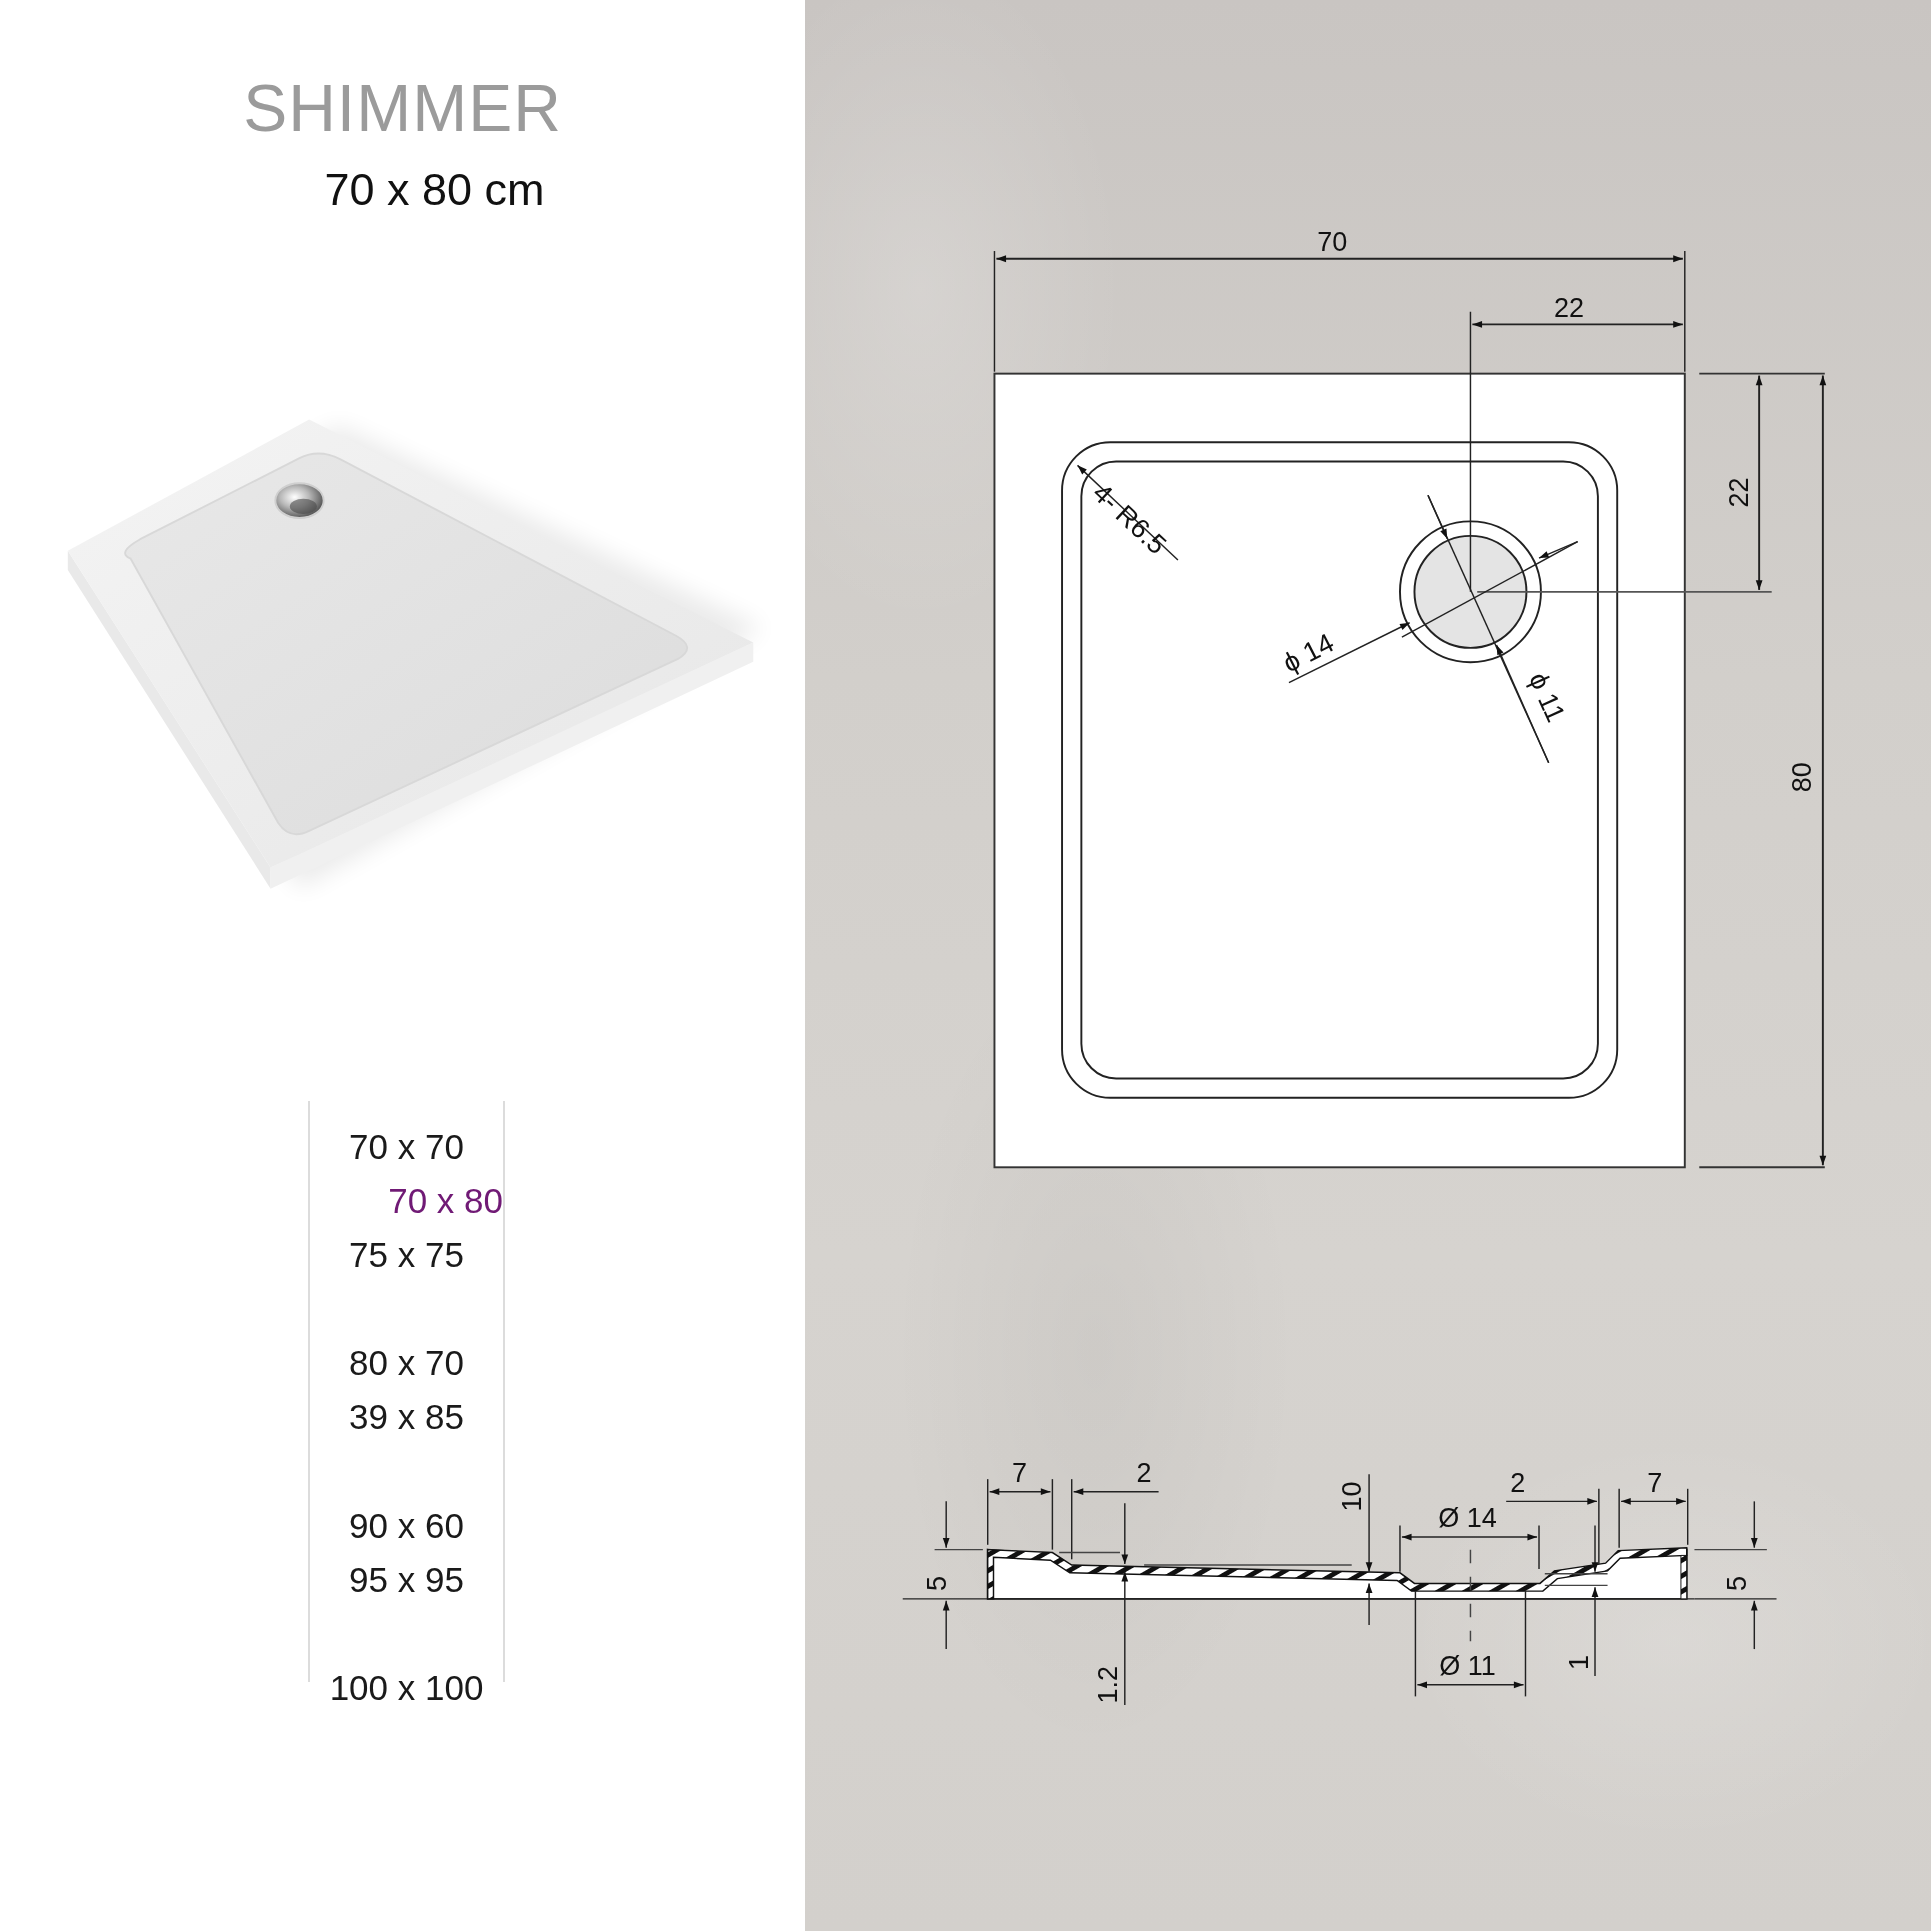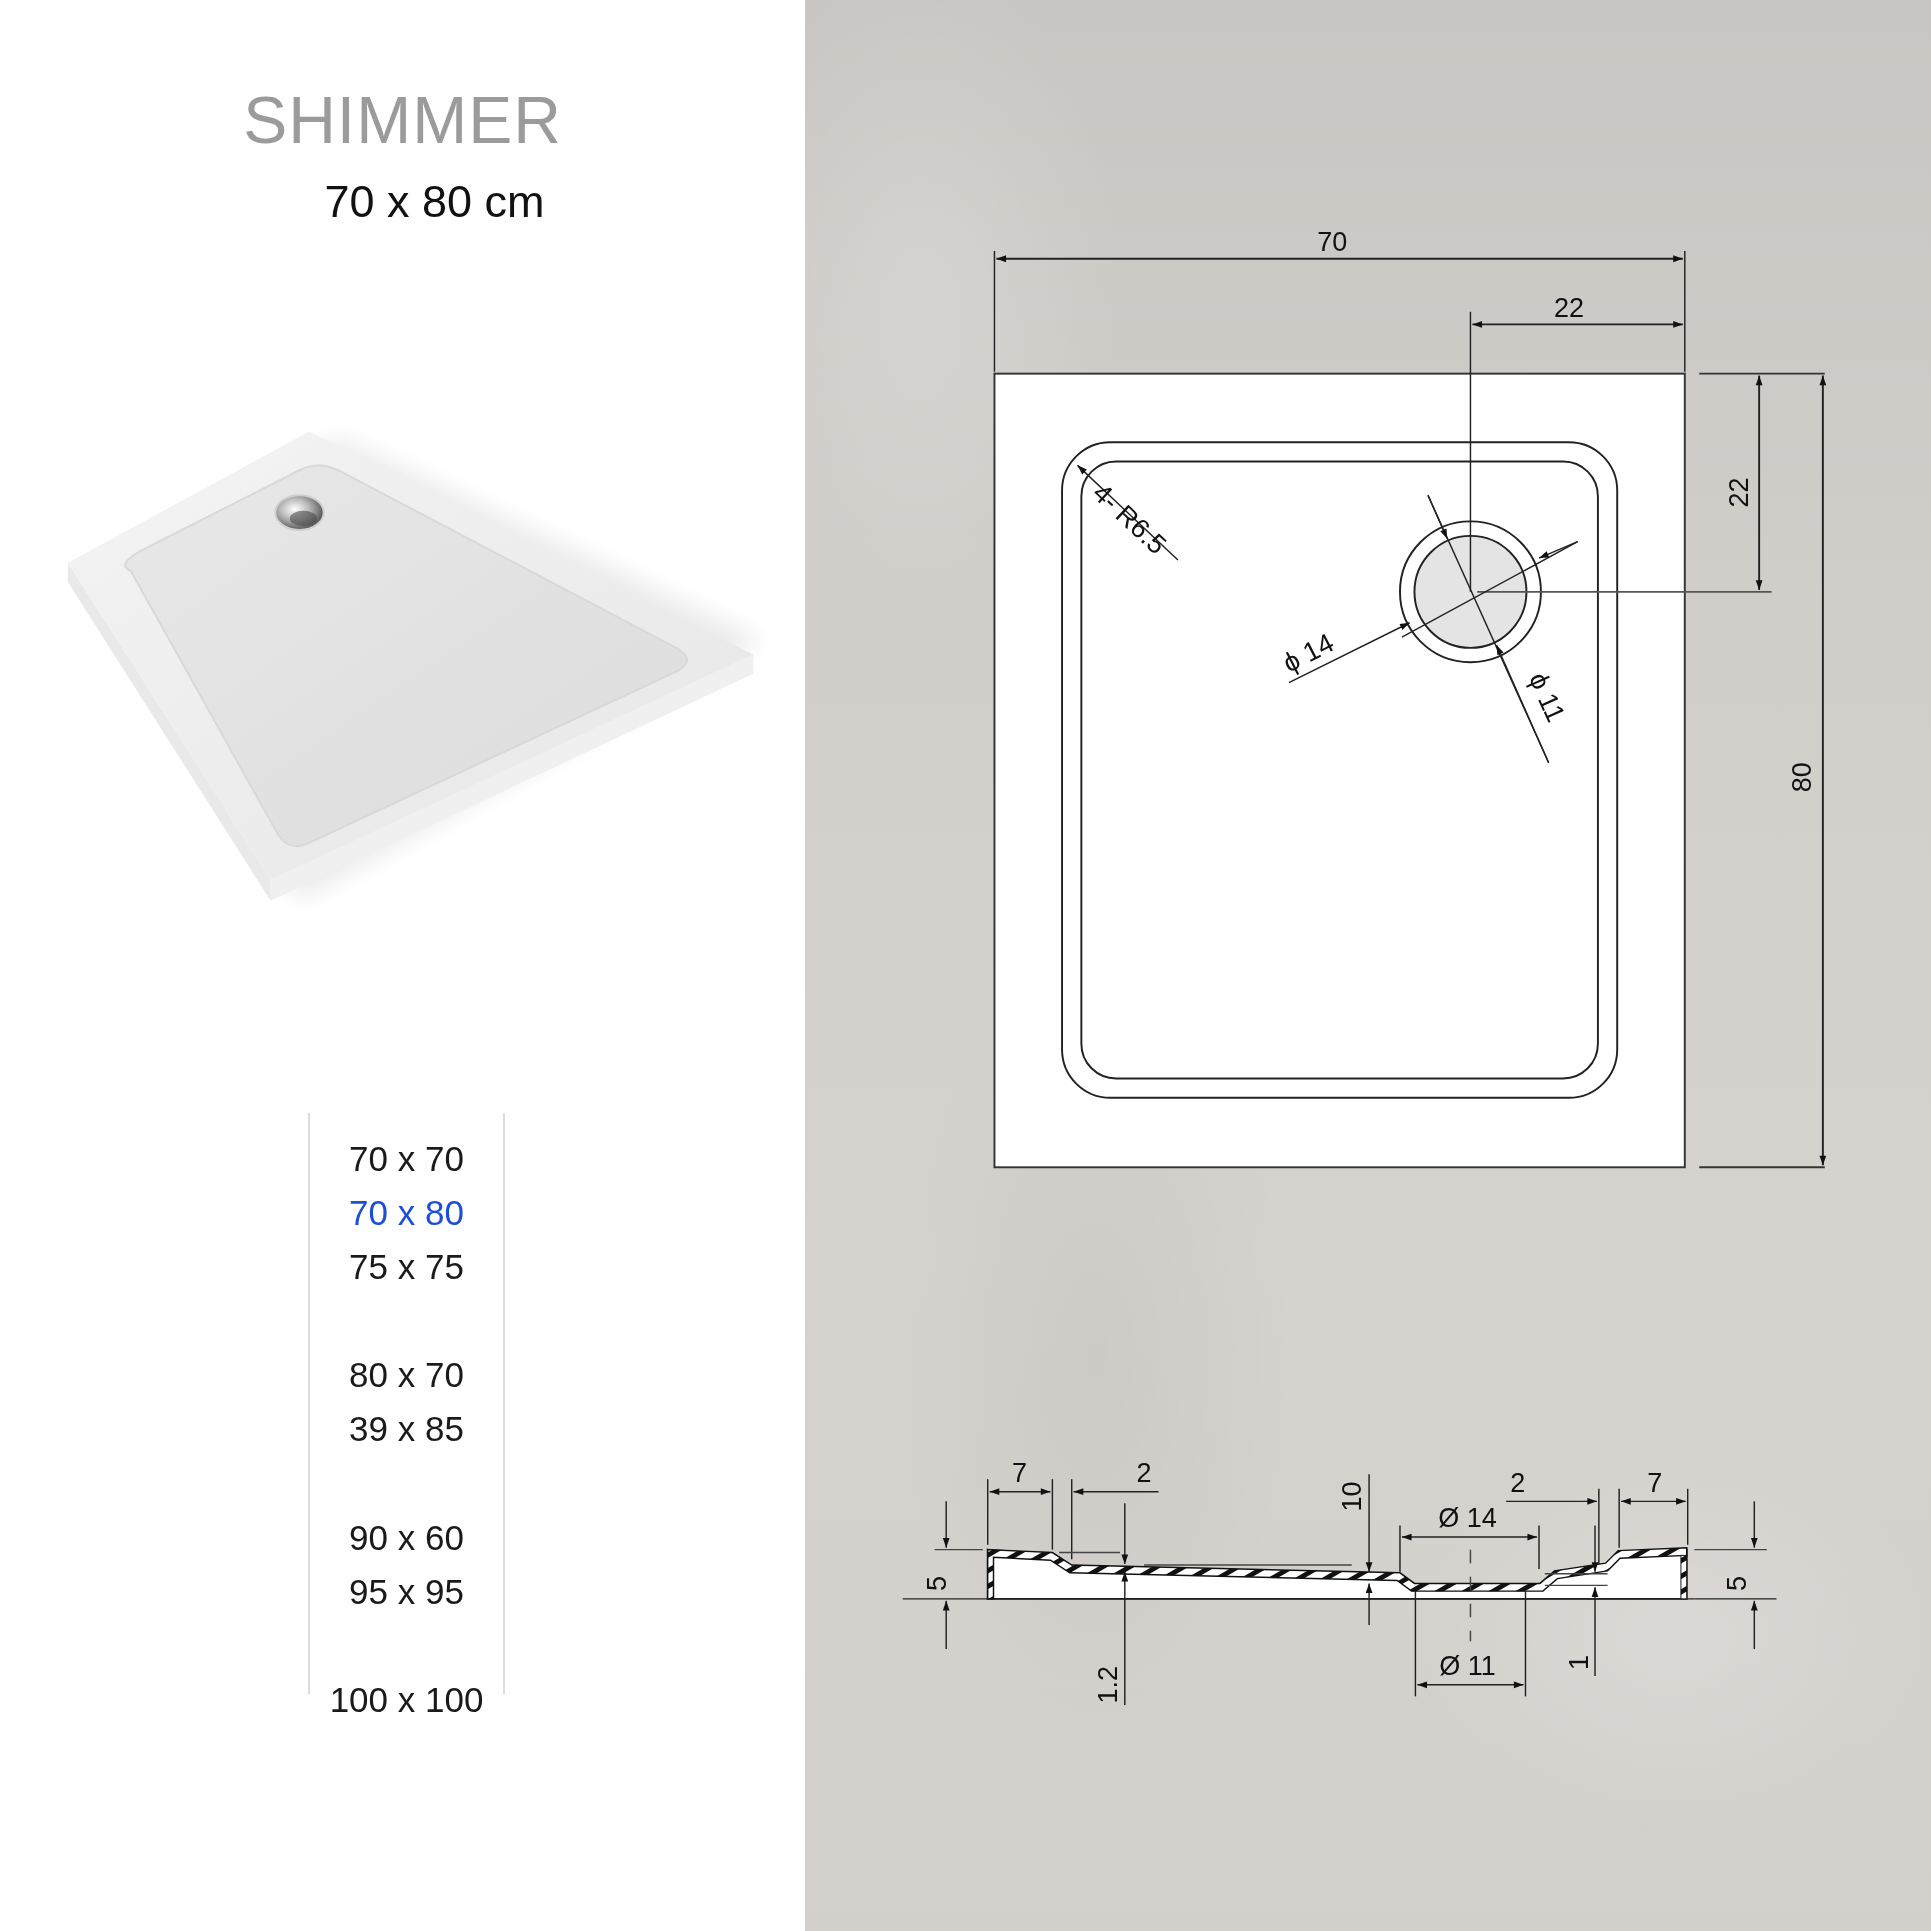--- a/index.html
+++ b/index.html
@@ -1,31 +1,31 @@
 <!DOCTYPE html>
 <html><head>
 <meta charset="utf-8">
 <style>
   html, body { margin:0; padding:0; }
   body { width:1931px; height:1931px; position:relative; overflow:hidden; background:#ffffff; font-family:"DejaVu Sans", sans-serif; }
-  .left-panel { position:absolute; left:0; top:12px; width:805px; height:1770px; background:#ffffff; }
+  .left-panel { position:absolute; left:0; top:0; width:805px; height:1770px; background:#ffffff; }
   .right-panel { position:absolute; left:805px; top:0; width:1126px; height:1931px;
     background:
       radial-gradient(ellipse 290px 483px at 116px 290px, rgba(255,255,255,0.18), rgba(255,255,255,0) 70%),
       radial-gradient(ellipse 251px 367px at 579px 869px, rgba(0,0,0,0.05), rgba(0,0,0,0) 70%),
       radial-gradient(ellipse 386px 290px at 869px 1641px, rgba(255,255,255,0.15), rgba(255,255,255,0) 70%),
       radial-gradient(ellipse 290px 579px at 290px 1352px, rgba(0,0,0,0.04), rgba(0,0,0,0) 70%),
       linear-gradient(180deg, #c9c5c2 0%, #d2cfcb 35%, #d6d3cf 65%, #d3d0cc 100%);
   }
   .title { position:absolute; left:0; width:805px; top:70px; text-align:center; font-size:66px; color:#9b9b9b; letter-spacing:1px; font-family:"Liberation Sans", sans-serif; }
   .subtitle { position:absolute; left:0; width:805px; top:164px; text-align:center; font-size:45px; color:#111111; font-family:"Liberation Sans", sans-serif;margin-left:32px; }
   .product { position:absolute; left:58px; top:406px; width:734px; height:502px; }
   .sizes { position:absolute; left:308px; top:1101px; width:193px; height:581px; border-left:2.9px solid #dcdcdc; border-right:2.9px solid #dcdcdc; }
   .size { position:absolute; left:0; width:193px; text-align:center; font-size:35px; color:#1a1a1a; font-family:"Liberation Sans", sans-serif; line-height:39px;margin-top:28px; }
-  .size.active { color:#1d4ed8; }
+  .size.active { color:#701a75;text-align:right; }
   .drawing { position:absolute; left:0; top:0; width:1931px; height:1931px; }
   .dim-text { font-family:"Liberation Sans", sans-serif; font-size:28px; fill:#111111; }
 </style>
 </head>
 <body>
 
 <div class="left-panel">
   <div class="title">SHIMMER</div>
   <div class="subtitle">70 x 80 cm</div>
 

